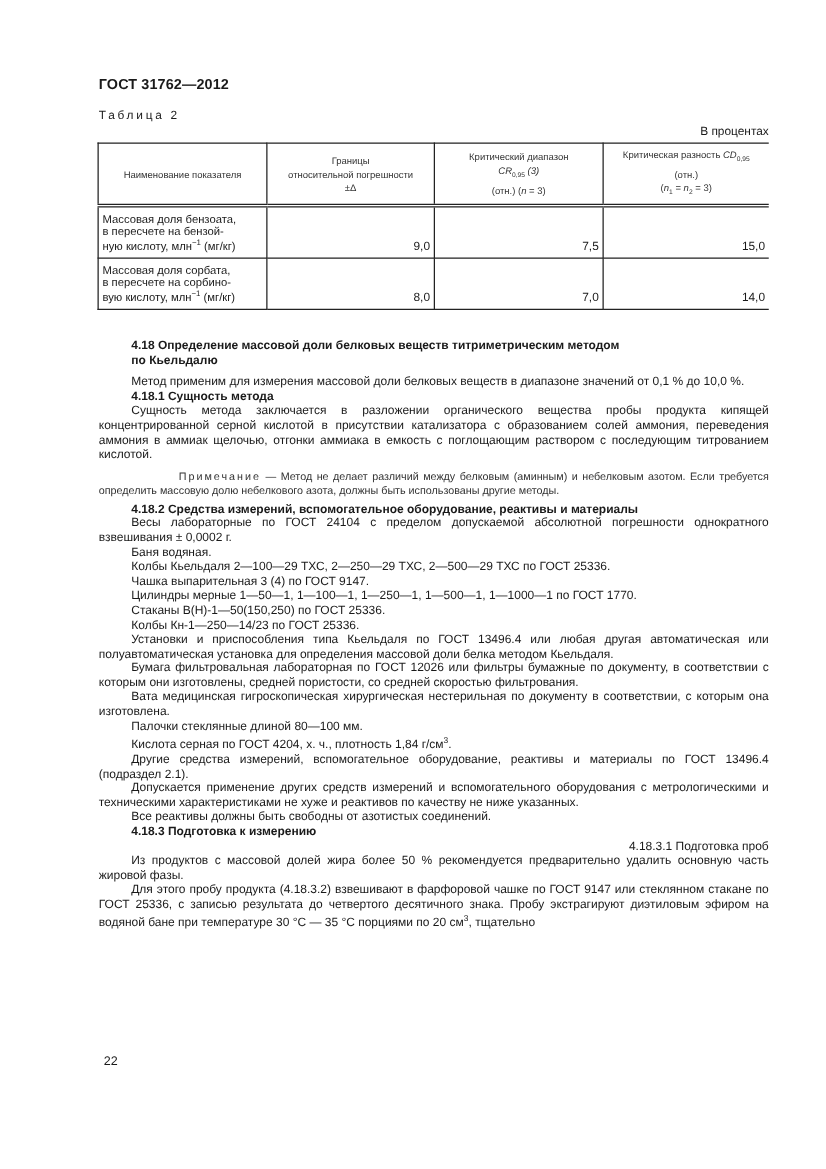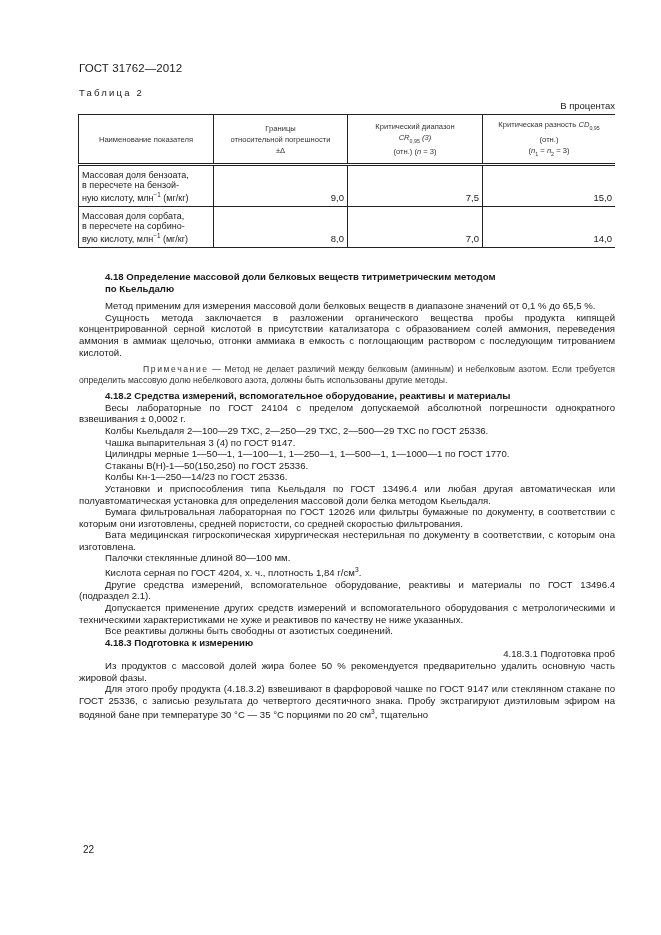--- a/index.html
+++ b/index.html
@@ -4,21 +4,21 @@
   <style>
     html, body { margin: 0; padding: 0; background: #ffffff; }
     body {
       width: 661px; height: 935px; position: relative; overflow: hidden;
       font-family: "Liberation Sans", "DejaVu Sans", sans-serif;
       color: #1a1a1a;
     }
     .page { position: absolute; left: 0; top: 0; width: 661px; height: 935px; }
     .std-title {
       position: absolute; left: 79px; top: 62px;
-      font-weight: normal; font-size: 11.5px; letter-spacing: 0.1px;
+      font-weight: bold; font-size: 11.5px; letter-spacing: 0.1px;
     }
     .table-caption {
       position: absolute; left: 79px; top: 87px;
       font-size: 9.5px; letter-spacing: 2.2px;
     }
     .units {
       position: absolute; right: 46px; top: 100px;
       font-size: 9.5px;
     }
     table.t2 {
@@ -104,25 +104,27 @@
         <td class="val">8,0</td>
         <td class="val">7,0</td>
         <td class="val">14,0</td>
       </tr>
     </tbody>
   </table>
 
   <div class="body-text" style="top:271px;">
     <p class="h">4.18 Определение массовой доли белковых веществ титриметрическим методом</p>
     <p class="h" style="margin-bottom:6px;">по Кьельдалю</p>
-    <p class="p">Метод применим для измерения массовой доли белковых веществ в диапазоне значений от 0,1 % до 65,5 %.</p>
+    <p class="p">Метод применим для измерения массовой доли белковых веществ в диапазоне значений от 0,1 % до 10,0 %.</p>
+    <p class="h">4.18.1 Сущность метода</p>
     <p class="p" style="margin-bottom:6px;">Сущность метода заключается в разложении органического вещества пробы продукта кипящей концентрированной серной кислотой в присутствии катализатора с образованием солей аммония, переведения аммония в аммиак щелочью, отгонки аммиака в емкость с поглощающим раствором с последующим титрованием кислотой.</p>
     <p class="note" style="margin-bottom:4px;"><span class="lbl">Примечание</span><span> — Метод не делает различий между белковым (аминным) и небелковым азотом. Если требуется определить массовую долю небелкового азота, должны быть использованы другие методы.</span></p>
     <p class="h">4.18.2 Средства измерений, вспомогательное оборудование, реактивы и материалы</p>
     <p class="p">Весы лабораторные по ГОСТ 24104 с пределом допускаемой абсолютной погрешности однократного взвешивания ± 0,0002 г.</p>
+    <p class="p">Баня водяная.</p>
     <p class="p">Колбы Кьельдаля 2—100—29 ТХС, 2—250—29 ТХС, 2—500—29 ТХС по ГОСТ 25336.</p>
     <p class="p">Чашка выпарительная 3 (4) по ГОСТ 9147.</p>
     <p class="p">Цилиндры мерные 1—50—1, 1—100—1, 1—250—1, 1—500—1, 1—1000—1 по ГОСТ 1770.</p>
     <p class="p">Стаканы В(Н)-1—50(150,250) по ГОСТ 25336.</p>
     <p class="p">Колбы Кн-1—250—14/23 по ГОСТ 25336.</p>
     <p class="p">Установки и приспособления типа Кьельдаля по ГОСТ 13496.4 или любая другая автоматическая или полуавтоматическая установка для определения массовой доли белка методом Кьельдаля.</p>
     <p class="p">Бумага фильтровальная лабораторная по ГОСТ 12026 или фильтры бумажные по документу, в соответствии с которым они изготовлены, средней пористости, со средней скоростью фильтрования.</p>
     <p class="p">Вата медицинская гигроскопическая хирургическая нестерильная по документу в соответствии, с которым она изготовлена.</p>
     <p class="p">Палочки стеклянные длиной 80—100 мм.</p>
     <p class="p"><span>Кислота серная по ГОСТ 4204, х. ч., плотность 1,84 г/см</span><sup>3</sup><span>.</span></p>

